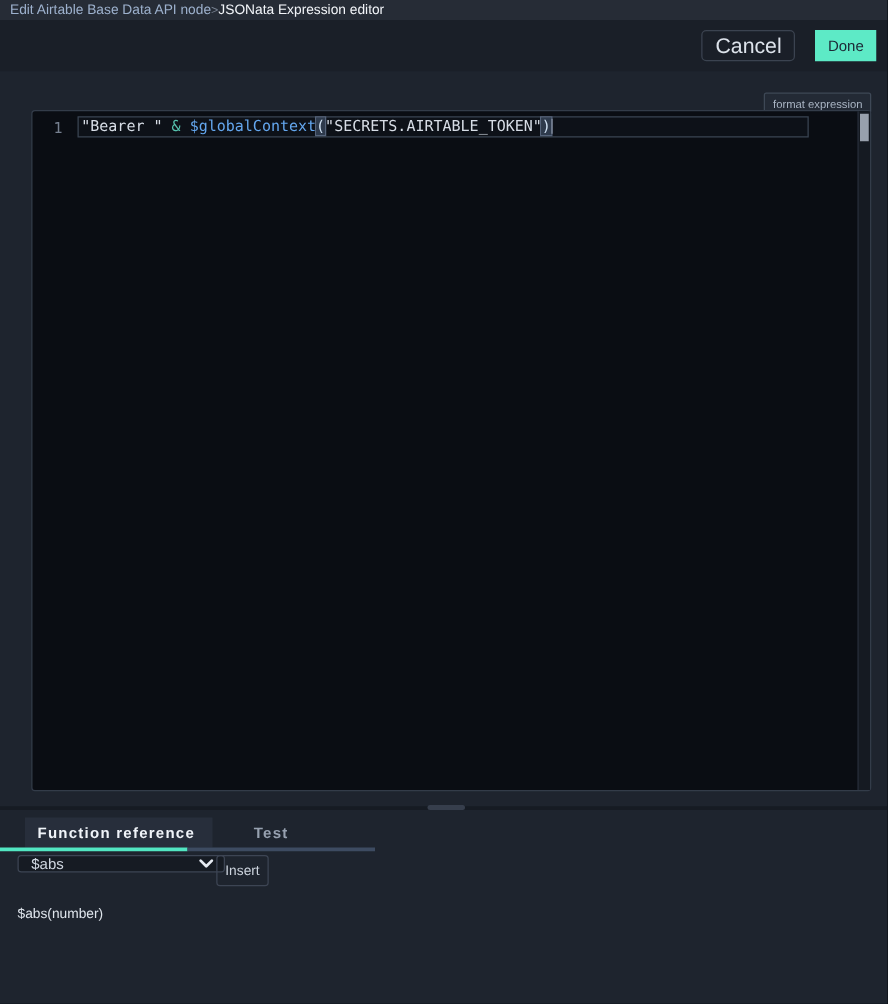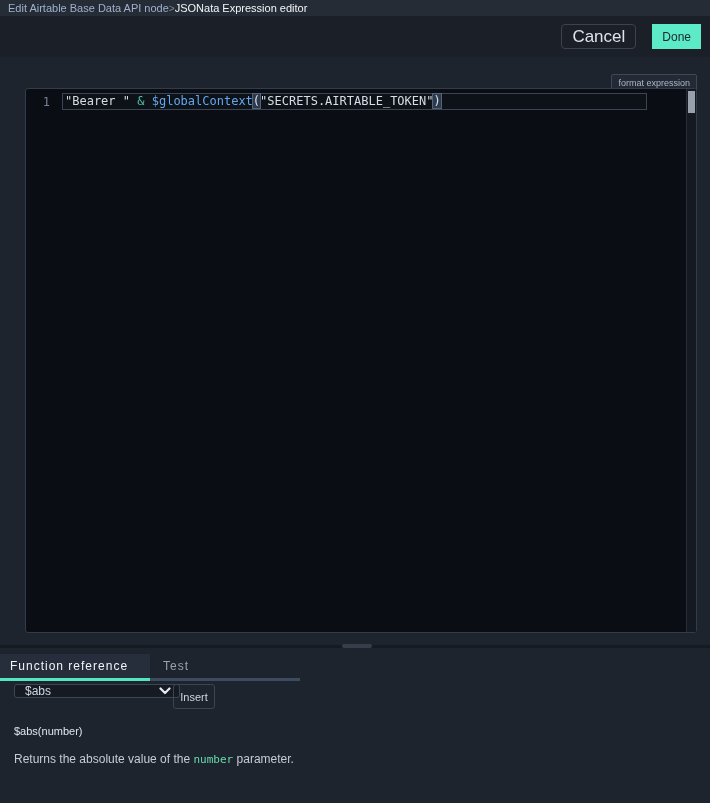--- a/index.html
+++ b/index.html
@@ -176,23 +176,24 @@
     top: 654px;
     left: 0;
     height: 24px;
     display: flex;
   }
   .tab {
     height: 24px;
     display: flex;
     align-items: center;
     font-size: 12px;
-    font-weight: normal;
+    font-weight: bold;
     letter-spacing: 1px;
     cursor: pointer;
+    margin-left: 20px;
   }
   .tab-active {
     width: 150px;
     padding-left: 10px;
     background: #272e3b;
     color: #f0f4f9;
   }
   .tab-inactive {
     padding-left: 13px;
     color: #97a1b0;
@@ -312,15 +313,14 @@
     <span>$abs</span>
     <span class="chevron-down">
       <svg width="12" height="8" viewBox="0 0 12 8">
         <polyline points="1.5,1.5 6,6 10.5,1.5" fill="none" stroke="#e6ebf2" stroke-width="2.2" stroke-linecap="round" stroke-linejoin="round"></polyline>
       </svg>
     </span>
   </div>
   <button class="btn-insert">Insert</button>
 
   <div class="fn-signature">$abs(number)</div>
-  <div class="fn-description"><span>Returns the absolute value of the </span><span class="param-code">number</span><span> parameter.</span></div>
 
 </div>
 
 </body></html>

